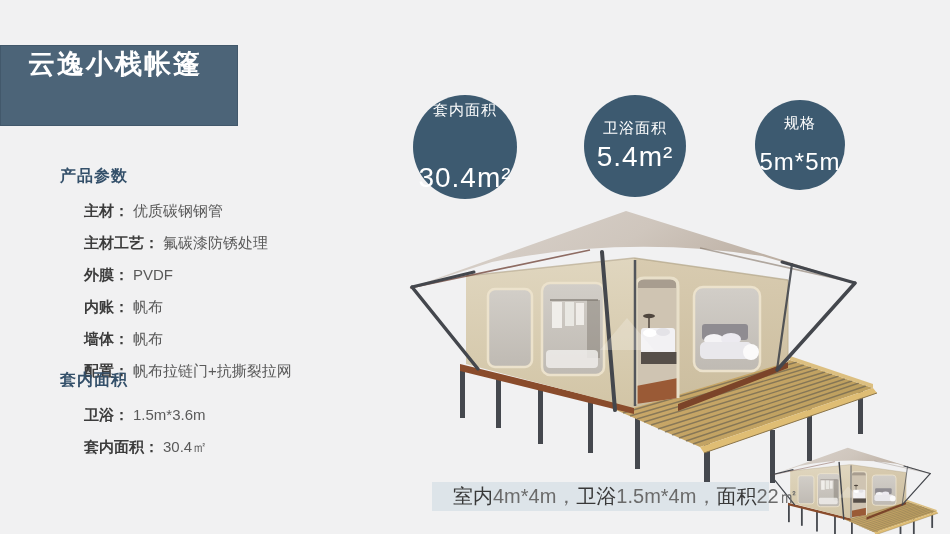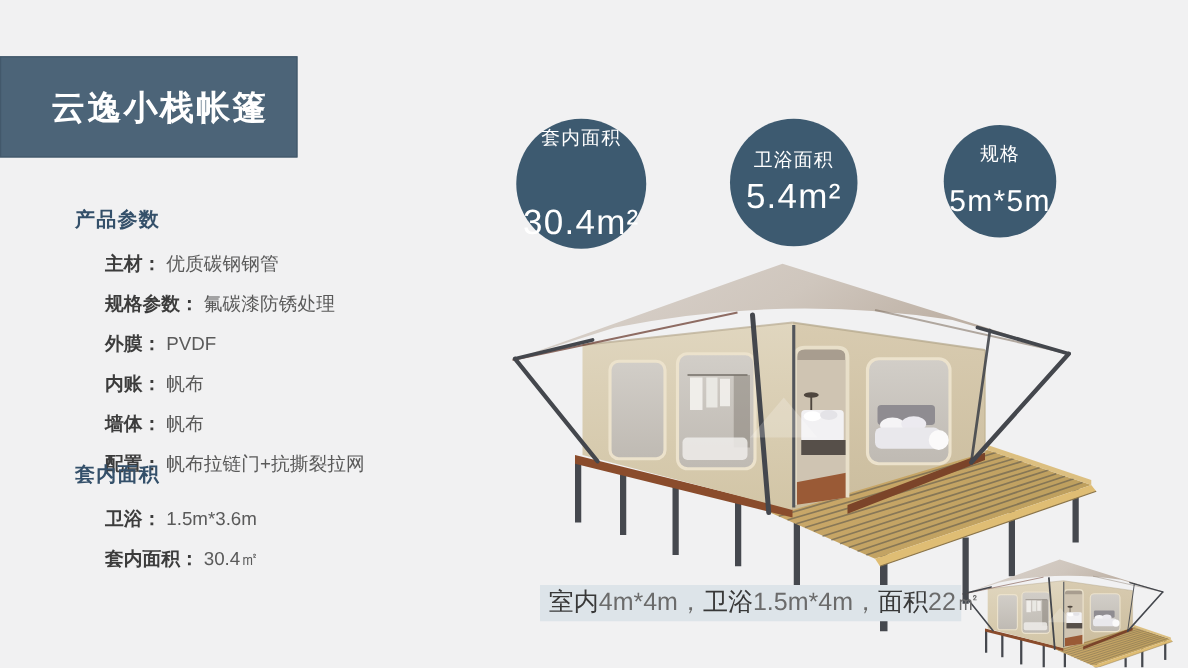--- a/index.html
+++ b/index.html
@@ -7,21 +7,21 @@
   body {
     position:relative;
     background:#f1f1f2;
     font-family:"Liberation Sans","DejaVu Sans",sans-serif;
   }
 
   
   .header-banner {
     position:absolute; left:0; top:45px; width:238px; height:81px;
     background:#4c6478; border:1px solid #42586b;
-    display:flex; align-items:center; padding-left:40px;
+    display:flex; align-items:flex-start; padding-left:27px;
   }
   .header-banner .title {
     color:#ffffff; font-size:27px; font-weight:bold; letter-spacing:2px;
   }
 
   
   .param-section { position:absolute; left:60px; width:330px; }
   .param-section.product { top:166px; }
   .param-section.spec    { top:370px; }
   .section-title {
@@ -43,41 +43,41 @@
   .badge .b-label { font-size:15px; letter-spacing:1px; margin-bottom:3px; }
   .badge-1 .b-value, .badge-2 .b-value { font-size:28px; }
   .badge-3 .b-value { font-size:24px;margin-top:12px; }
   .badge .b-value { font-weight:400; letter-spacing:1px; }
 
   
   svg.scene { position:absolute; left:0; top:0; width:950px; height:534px; }
 
   
   .caption-bar {
-    position:absolute; left:432px; top:468px; width:337px; height:29px;
-    background:#dde4e9; font-size:20px; line-height:29px; padding-left:7px;
+    position:absolute; left:432px; top:482px; width:337px; height:29px;
+    background:#dde4e9; font-size:20px; line-height:29px; padding-left:21px;
     white-space:nowrap; z-index:5;
   }
   .caption-label { color:#383838; }
   .caption-value { color:#6b6b6b; }
 </style>
 </head>
 <body>
 
 <div class="header-banner">
   <div class="title">云逸小栈帐篷</div>
 </div>
 
 <div class="param-section product">
   <div class="section-title">产品参数</div>
   <div class="param-row">
     <span class="param-label">主材：</span><span class="param-value">优质碳钢钢管</span>
   </div>
   <div class="param-row">
-    <span class="param-label">规格参数：</span><span class="param-value">氟碳漆防锈处理</span>
+    <span class="param-label">主材工艺：</span><span class="param-value">氟碳漆防锈处理</span>
   </div>
   <div class="param-row">
     <span class="param-label">外膜：</span><span class="param-value">PVDF</span>
   </div>
   <div class="param-row">
     <span class="param-label">内账：</span><span class="param-value">帆布</span>
   </div>
   <div class="param-row">
     <span class="param-label">墙体：</span><span class="param-value">帆布</span>
   </div>

